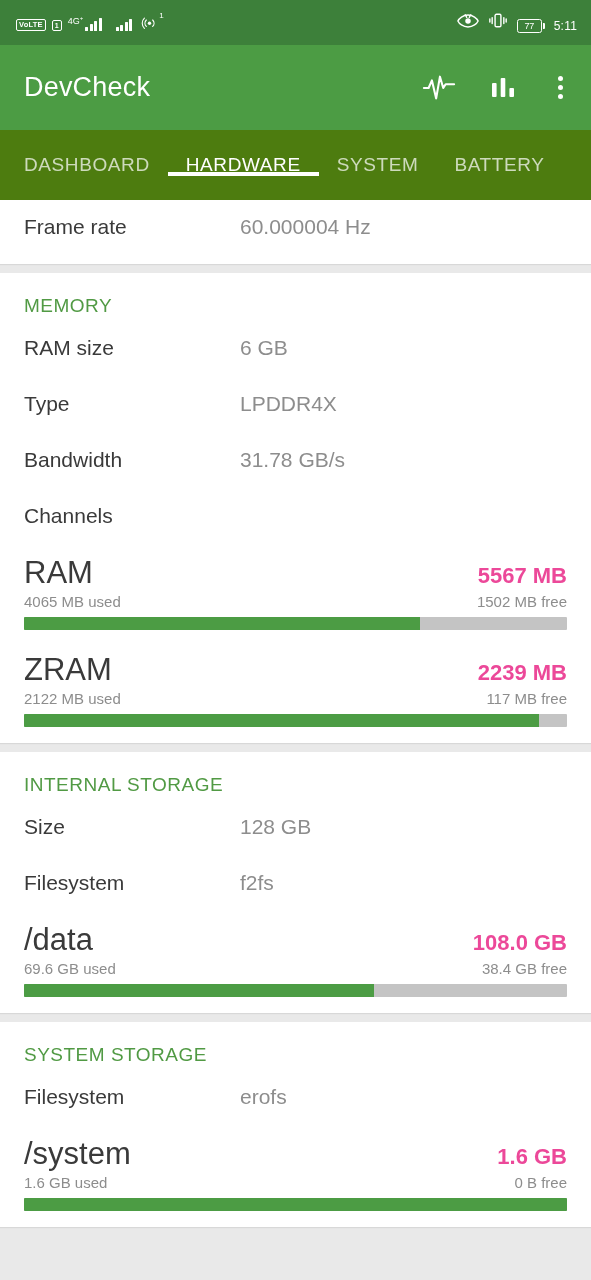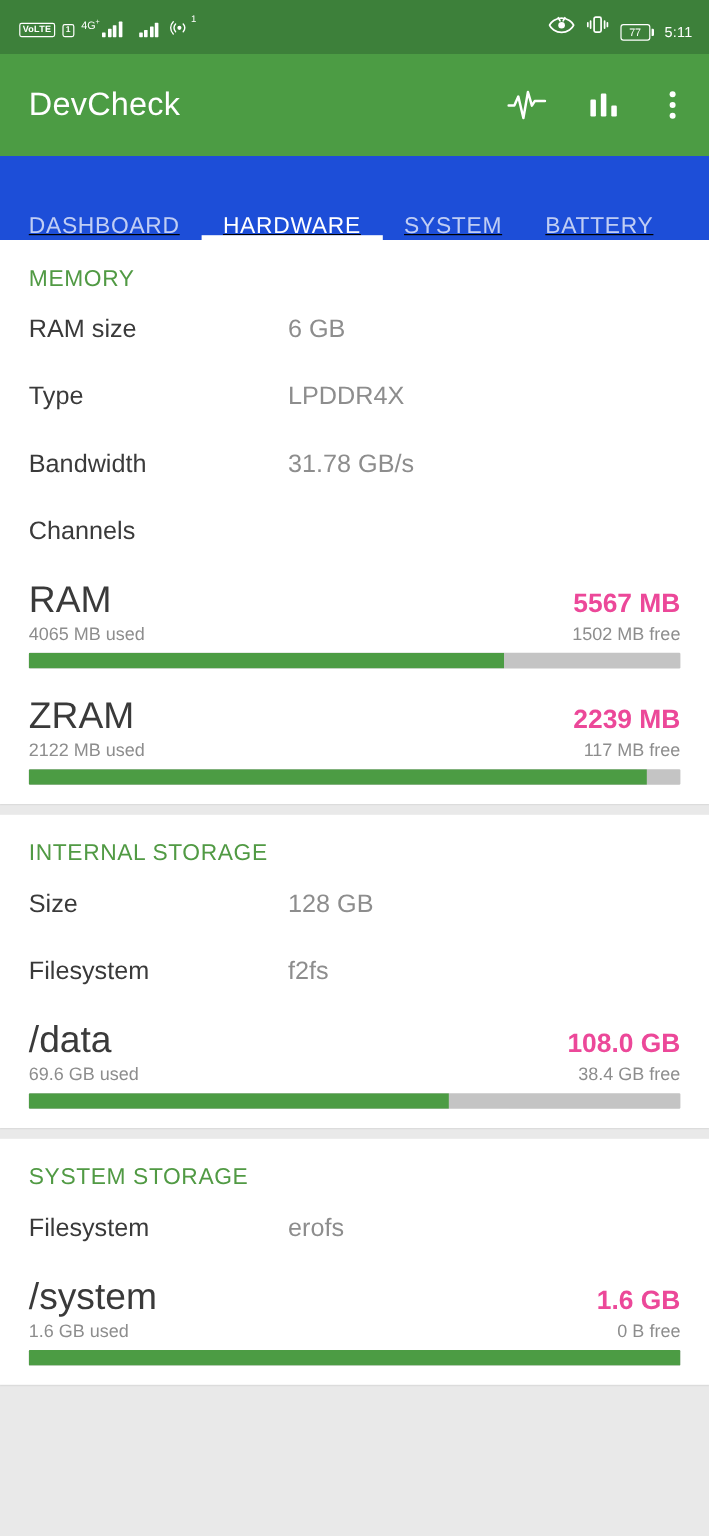--- a/index.html
+++ b/index.html
@@ -65,23 +65,22 @@
   .app-title {
     color: #ffffff; font-size: 27px; letter-spacing: .2px; flex: 1;
   }
   .tb-actions { display: flex; align-items: center; gap: 30px; }
   .tb-icon { width: 34px; height: 34px; display: flex; align-items: center; justify-content: center; cursor: pointer; }
   .kebab { display: flex; flex-direction: column; gap: 4px; align-items: center; padding: 4px 8px; cursor: pointer; }
   .kebab span { width: 5px; height: 5px; background: #fff; border-radius: 50%; display: block; }
 
   
   .tabbar {
-    height: 70px; background: #1d4ed8; display: flex; align-items: flex-end;
+    height: 70px; background: #4d7c0f; display: flex; align-items: center;
     padding: 0 6px;
-    text-decoration: underline;
   }
   .tab {
     flex: 0 0 auto; display: flex; align-items: center; justify-content: center;
     position: relative; padding: 0 18px; cursor: pointer;
     color: rgba(255,255,255,.72); font-size: 19px; letter-spacing: .6px;
   }
   .tab.active { color: #ffffff; }
   .tab.active::after {
     content: ""; position: absolute; left: 0; right: 0; bottom: 0;
     height: 4px; background: #ffffff;
@@ -219,20 +218,26 @@
     <div class="tab">
         <span>SYSTEM</span>
       </div>
     <div class="tab">
         <span>BATTERY</span>
       </div>
   </div>
 
   <div class="content">
 
+    <div class="card first-row-card">
+      <div class="row">
+        <div class="k">Frame rate</div>
+        <div class="v">60.000004 Hz</div>
+      </div>
+    </div>
 
     <div class="card">
       <div class="sec-title">MEMORY</div>
 
       <div class="row">
         <div class="k">RAM size</div>
         <div class="v">6 GB</div>
       </div>
       <div class="row">
         <div class="k">Type</div>

